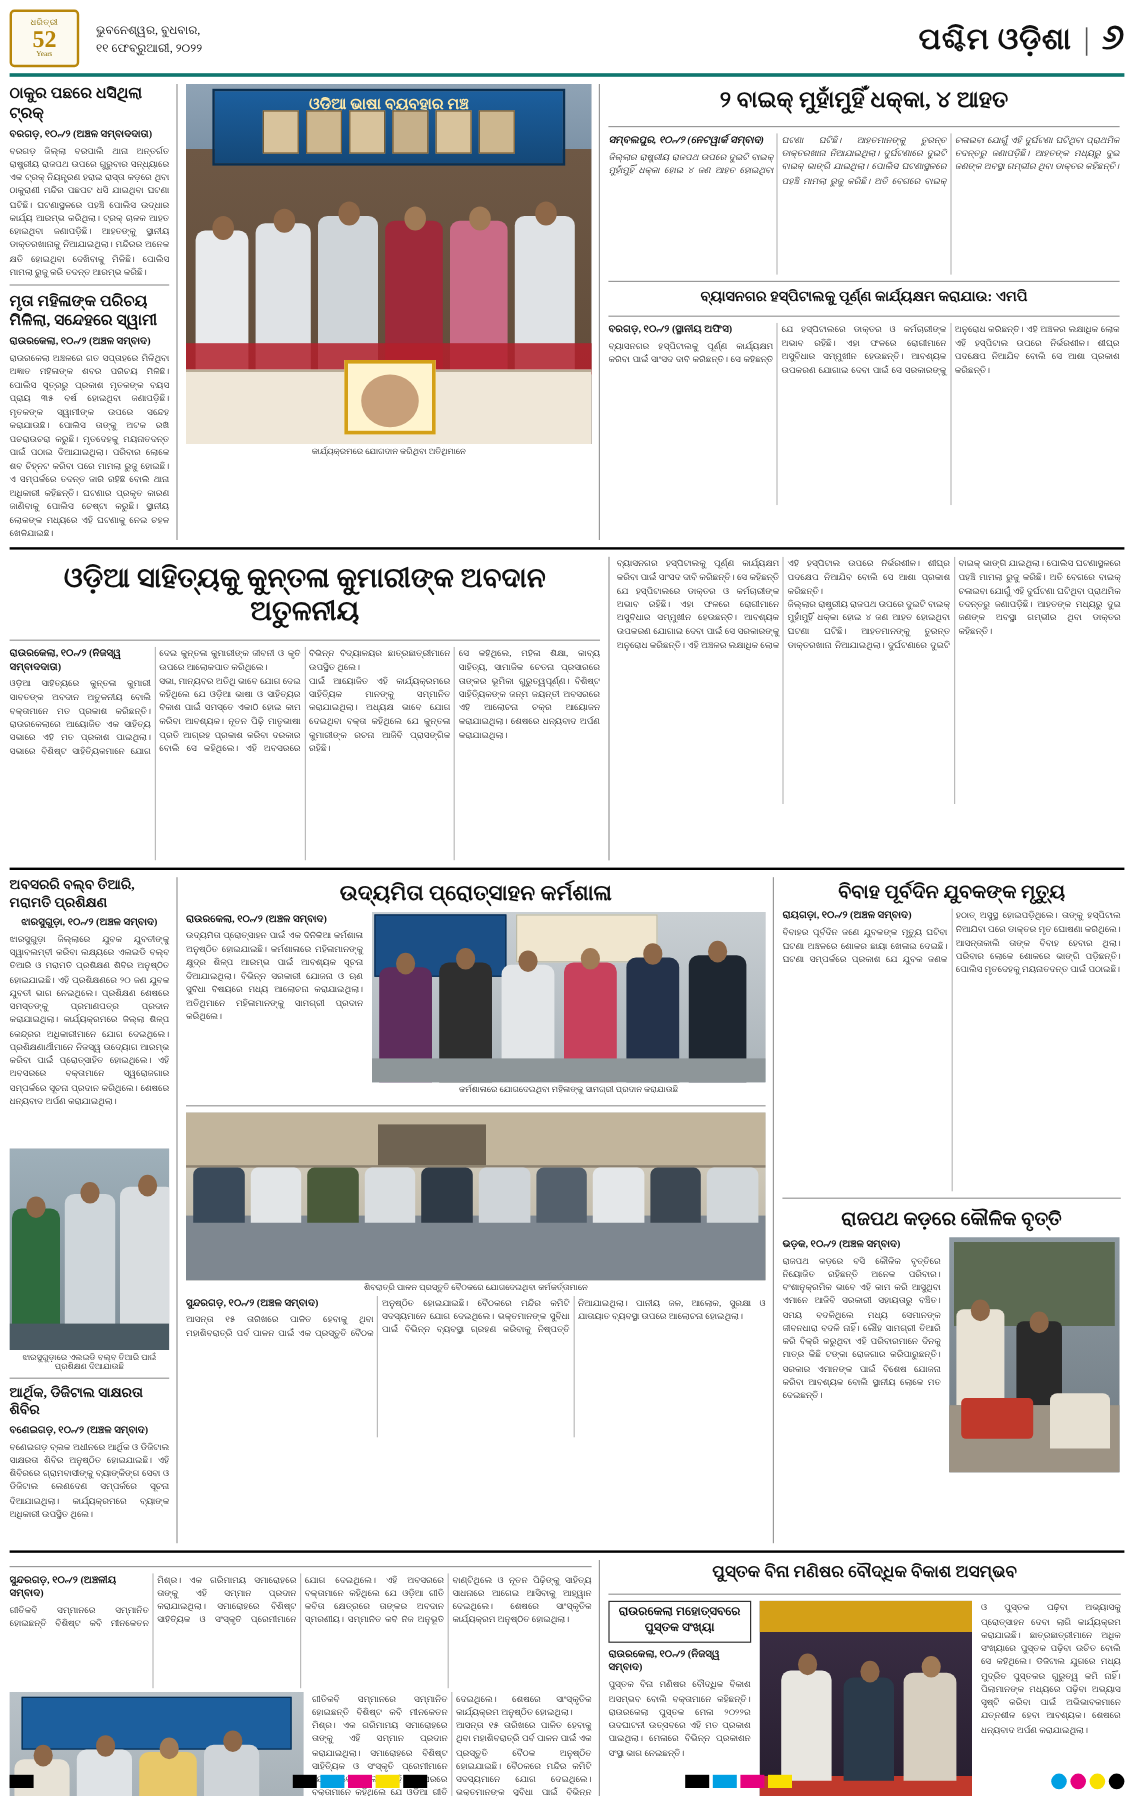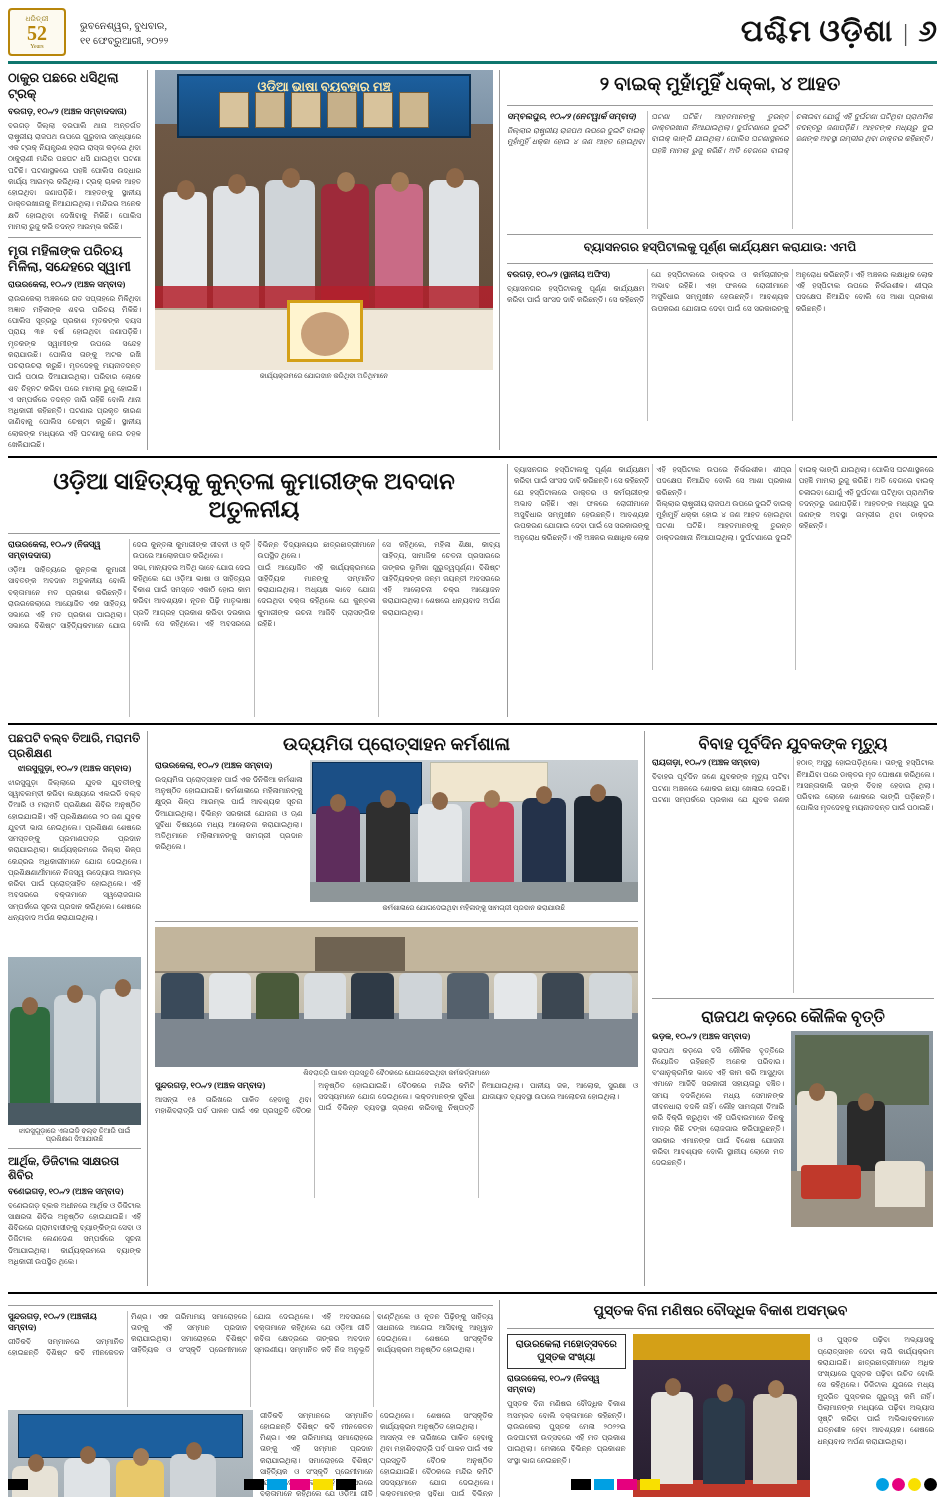--- a/index.html
+++ b/index.html
@@ -40,21 +40,21 @@
   .logo-badge .yrs { font-size: 6px; color: #8a6d00; }
   .mast-meta {
     font-size: 10px; line-height: 1.45; color: #111;
     flex: 0 0 auto; padding-top: 4px;
   }
   .mast-title {
     margin-left: auto;
     display: flex; align-items: baseline; gap: 10px;
   }
   .mast-title .edition {
-    font-size: 30px; font-weight: bold; letter-spacing: .5px;
+    font-size: 25px; font-weight: bold; letter-spacing: .5px;
   }
   .mast-title .sep { font-size: 26px; color: #555; }
   .mast-title .pageno { font-size: 30px; font-weight: bold; }
 
   
   .cols { display: flex; gap: 7px; }
   .col { display: flex; flex-direction: column; }
   .rule-l { border-left: 1px solid #999; padding-left: 6px; }
   .rule-r { border-right: 1px solid #999; padding-right: 6px; }
 
@@ -226,21 +226,21 @@
         <div class="body-text">ଜିଲ୍ଲାର ରାଷ୍ଟ୍ରୀୟ ରାଜପଥ ଉପରେ ଦୁଇଟି ବାଇକ୍ ମୁହାଁମୁହିଁ ଧକ୍କା ହୋଇ ୪ ଜଣ ଆହତ ହୋଇଥିବା ଘଟଣା ଘଟିଛି। ଆହତମାନଙ୍କୁ ତୁରନ୍ତ ଡାକ୍ତରଖାନା ନିଆଯାଇଥିଲା। ଦୁର୍ଘଟଣାରେ ଦୁଇଟି ବାଇକ୍ ଭାଙ୍ଗି ଯାଇଥିଲା। ପୋଲିସ ଘଟଣାସ୍ଥଳରେ ପହଞ୍ଚି ମାମଲା ରୁଜୁ କରିଛି। ଅତି ବେଗରେ ବାଇକ୍ ଚଳାଇବା ଯୋଗୁଁ ଏହି ଦୁର୍ଘଟଣା ଘଟିଥିବା ପ୍ରାଥମିକ ତଦନ୍ତରୁ ଜଣାପଡ଼ିଛି। ଆହତଙ୍କ ମଧ୍ୟରୁ ଦୁଇ ଜଣଙ୍କ ଅବସ୍ଥା ଗମ୍ଭୀର ଥିବା ଡାକ୍ତର କହିଛନ୍ତି।</div>
       </div>
     </div>
   </div>
 
   <div class="hr-thick"></div>
 
   <div class="cols">
 
     <div class="col rule-r" style="width:140px;">
-      <h2 class="hl left" style="font-size:11.5px;">ପଛପଟି ବଲ୍ବ ତିଆରି, ମରାମତି ପ୍ରଶିକ୍ଷଣ</h2>
+      <h2 class="hl left" style="font-size:11.5px;">ଅବସରରି ବଲ୍ବ ତିଆରି, ମରାମତି ପ୍ରଶିକ୍ଷଣ</h2>
       <div class="dateline" style="text-align:center;">ଝାରସୁଗୁଡ଼ା, ୧୦୷୨ (ଅଞ୍ଚଳ ସମ୍ବାଦ)</div>
       <div class="body-text" style="height:176px;overflow:hidden;">ଝାରସୁଗୁଡ଼ା ଜିଲ୍ଲାରେ ଯୁବକ ଯୁବତୀଙ୍କୁ ସ୍ୱାବଲମ୍ବୀ କରିବା ଲକ୍ଷ୍ୟରେ ଏଲଇଡି ବଲ୍ବ ତିଆରି ଓ ମରାମତି ପ୍ରଶିକ୍ଷଣ ଶିବିର ଅନୁଷ୍ଠିତ ହୋଇଯାଇଛି। ଏହି ପ୍ରଶିକ୍ଷଣରେ ୨୦ ଜଣ ଯୁବକ ଯୁବତୀ ଭାଗ ନେଇଥିଲେ। ପ୍ରଶିକ୍ଷଣ ଶେଷରେ ସମସ୍ତଙ୍କୁ ପ୍ରମାଣପତ୍ର ପ୍ରଦାନ କରାଯାଇଥିଲା। କାର୍ଯ୍ୟକ୍ରମରେ ଜିଲ୍ଲା ଶିଳ୍ପ କେନ୍ଦ୍ରର ଅଧିକାରୀମାନେ ଯୋଗ ଦେଇଥିଲେ। ପ୍ରଶିକ୍ଷଣାର୍ଥୀମାନେ ନିଜସ୍ୱ ଉଦ୍ୟୋଗ ଆରମ୍ଭ କରିବା ପାଇଁ ପ୍ରୋତ୍ସାହିତ ହୋଇଥିଲେ। ଏହି ଅବସରରେ ବକ୍ତାମାନେ ସ୍ୱରୋଜଗାର ସମ୍ପର୍କରେ ସୂଚନା ପ୍ରଦାନ କରିଥିଲେ। ଶେଷରେ ଧନ୍ୟବାଦ ଅର୍ପଣ କରାଯାଇଥିଲା।</div>
 
       <div class="photo" style="height:168px;margin-top:4px;">
         <div style="position:absolute;inset:0;background:linear-gradient(#9fb0ba,#7e8d96);"></div>
         <div style="position:absolute;bottom:0;left:2px;width:40px;height:118px;background:#2f6b3e;border-radius:8px 8px 0 0;"></div>
         <div style="position:absolute;bottom:110px;left:14px;width:16px;height:18px;border-radius:50%;background:#8d6748;"></div>
         <div style="position:absolute;bottom:0;left:46px;width:42px;height:130px;background:#cfd6da;border-radius:8px 8px 0 0;"></div>
         <div style="position:absolute;bottom:122px;left:59px;width:16px;height:18px;border-radius:50%;background:#8d6748;"></div>
         <div style="position:absolute;bottom:0;left:92px;width:46px;height:136px;background:#d9dde0;border-radius:8px 8px 0 0;"></div>

